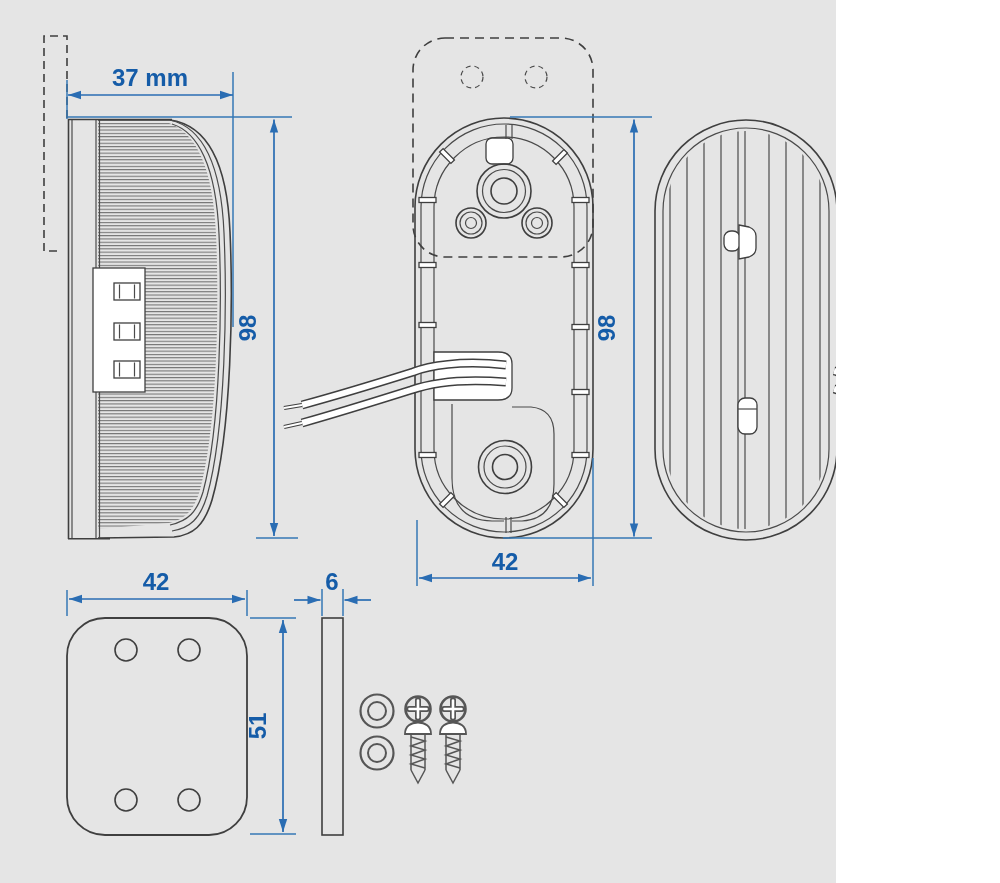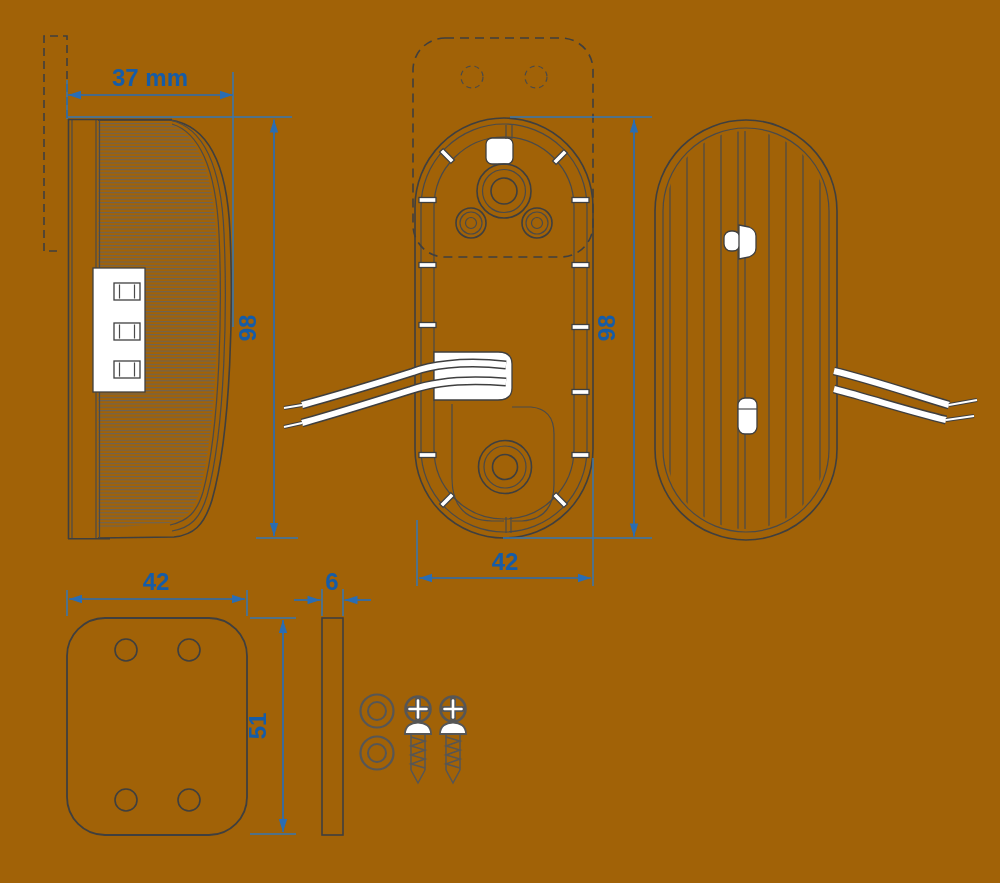--- a/index.html
+++ b/index.html
@@ -1,16 +1,16 @@
 <!DOCTYPE html>
 <html><head>
 <meta charset="utf-8">
 <style>
   html,body { margin:0; padding:0; background:#ffffff; }
-  .page { width:1000px; height:883px; position:relative; background:#a16207; overflow:hidden; }
+  .page { width:836px; height:883px; position:relative; background:#e5e5e5; overflow:hidden; }
   svg { display:block; }
   .ln   { fill:none; stroke:#3f3f3f; stroke-width:1.6; }
   .lnt  { fill:none; stroke:#3f3f3f; stroke-width:1.8; }
   .ln2  { fill:none; stroke:#4a4a4a; stroke-width:1.2; }
   .wfill{ fill:#ffffff; stroke:#3f3f3f; stroke-width:1.3; }
   .dim  { stroke:#2a6db3; stroke-width:1.7; fill:none; }
   .ext  { stroke:#3577b5; stroke-width:1.5; fill:none; }
   .dimtext { fill:#155ca8; font:bold 24px "Liberation Sans", sans-serif; }
   .gray { stroke:#565656; fill:none; }
   .grayf{ stroke:#565656; fill:#ffffff; }

